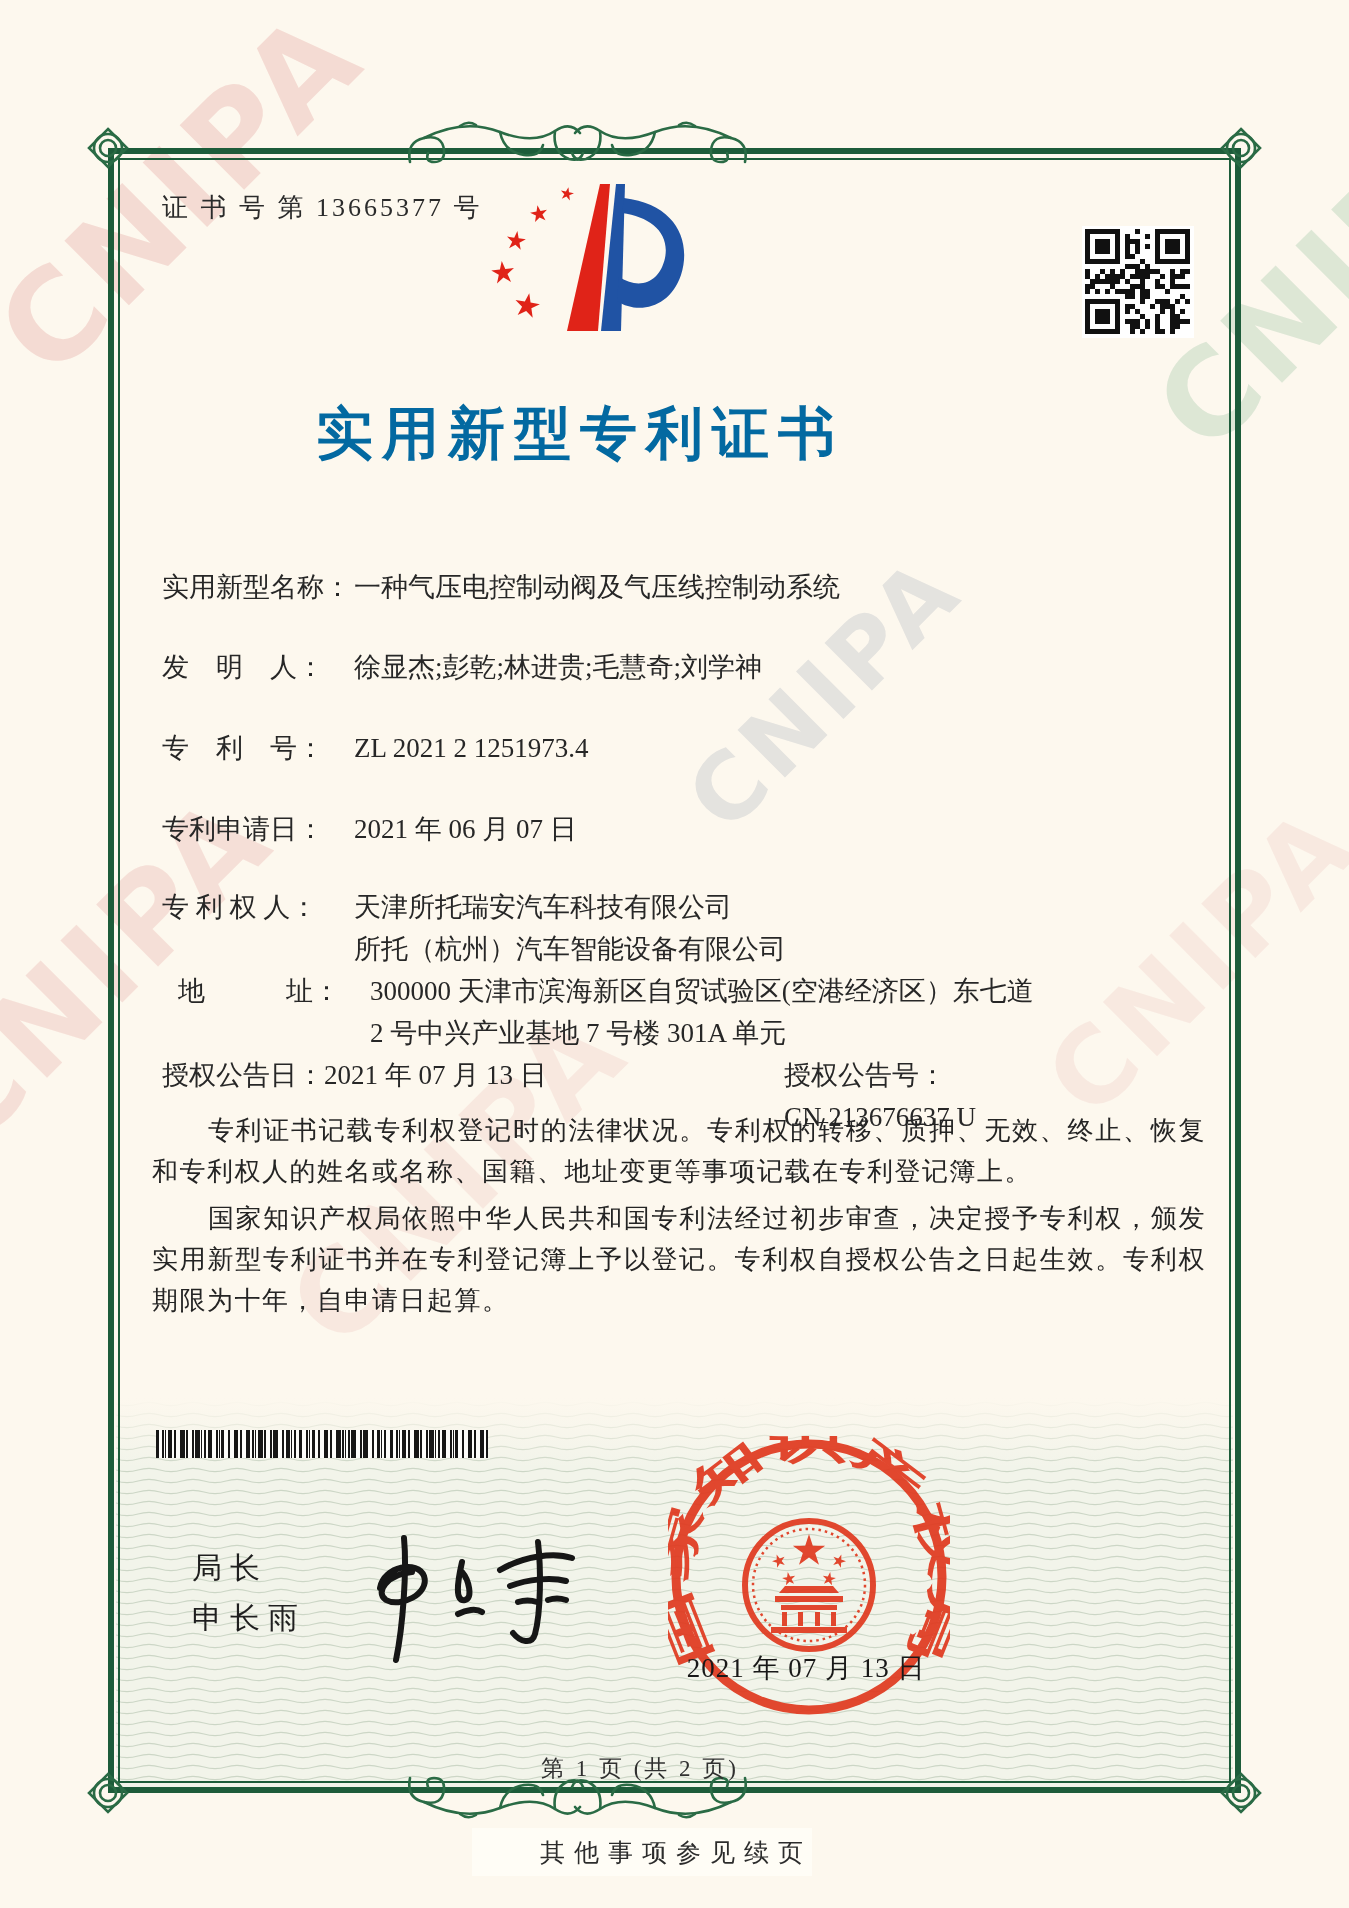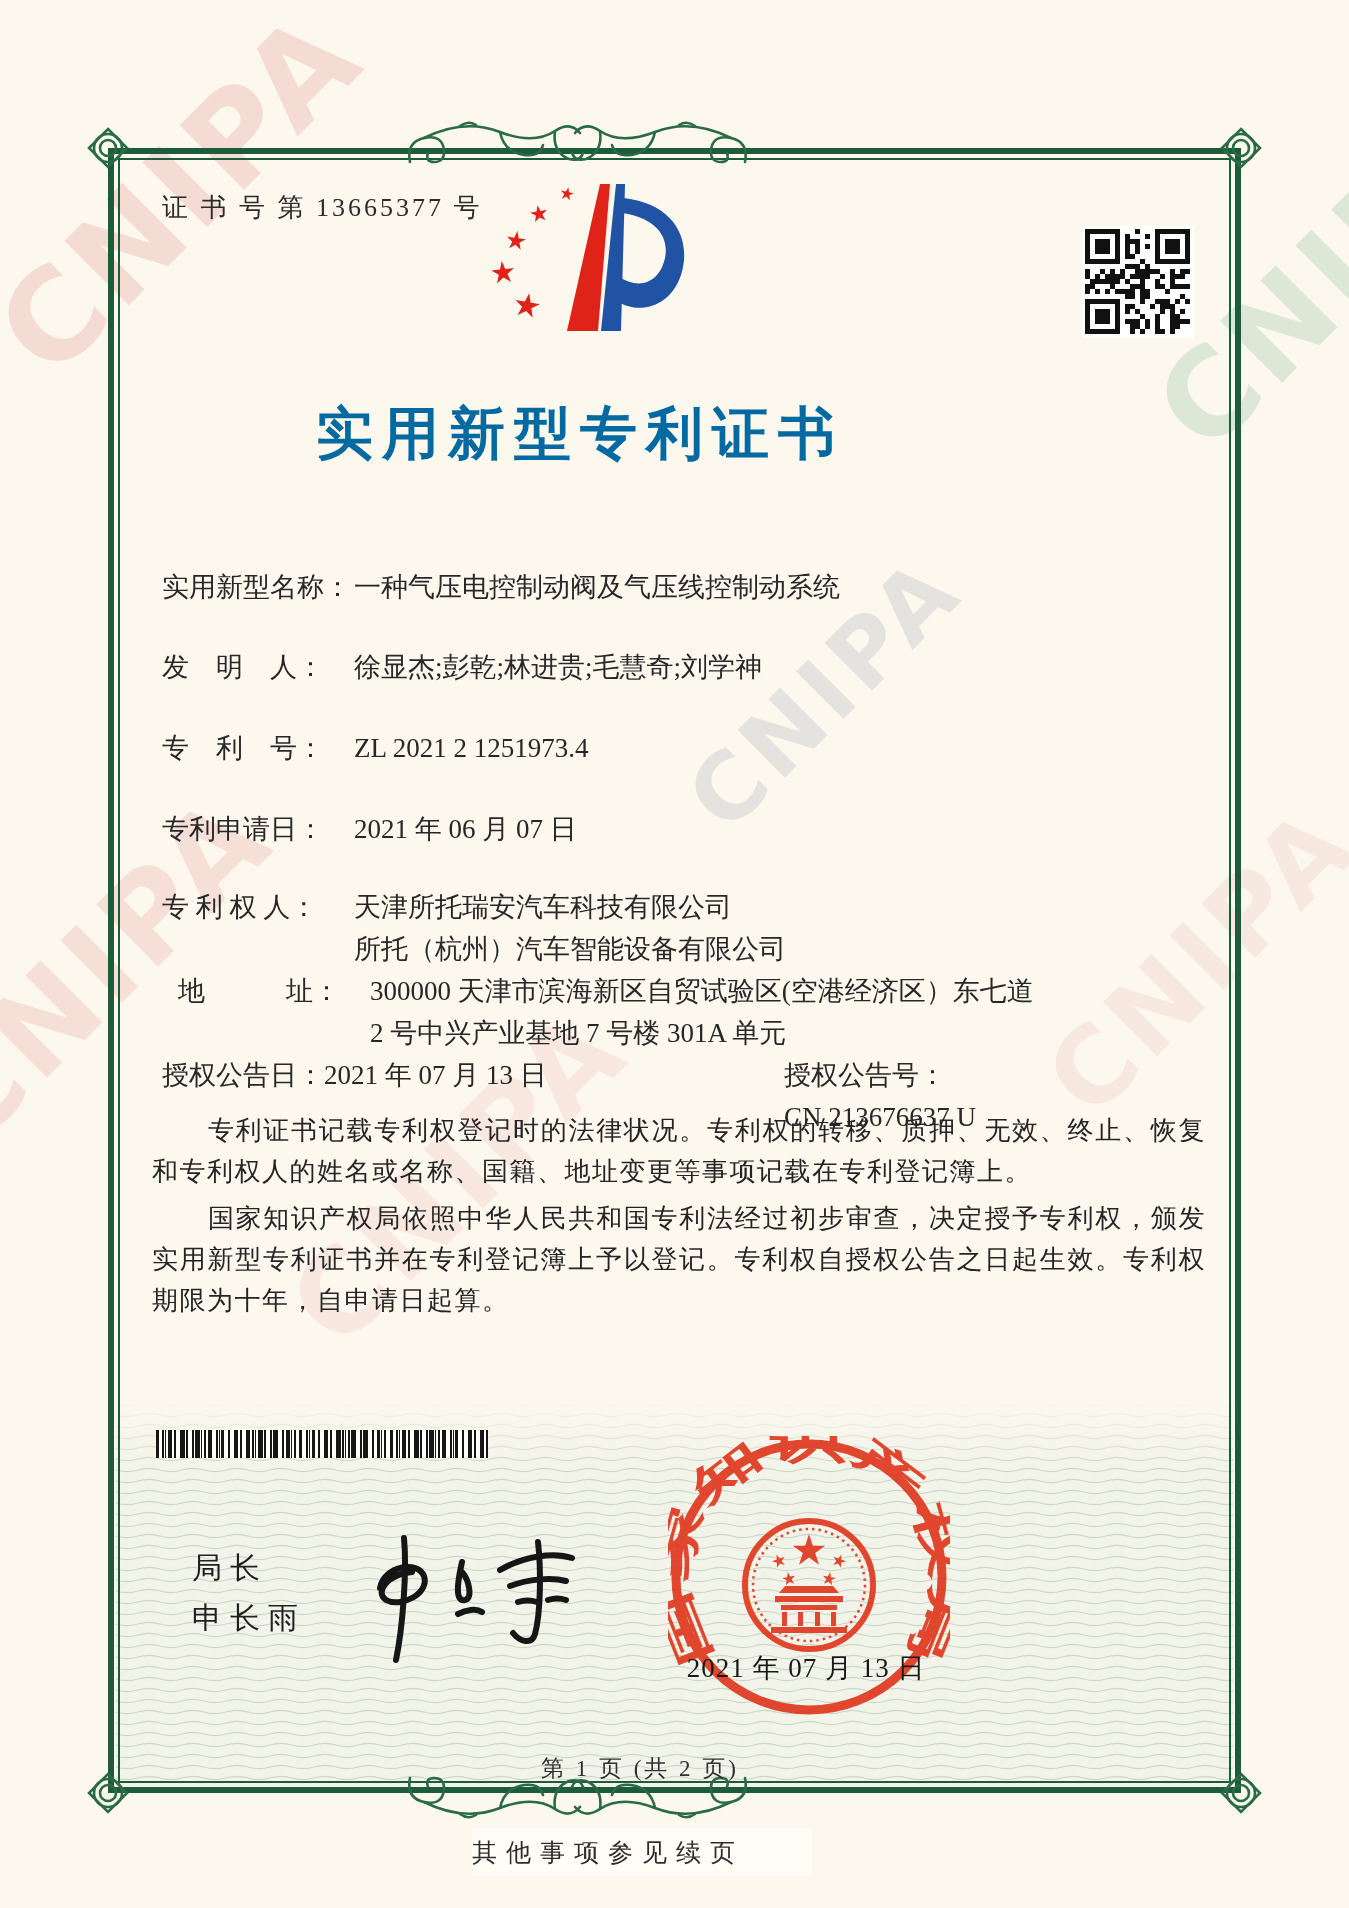--- a/index.html
+++ b/index.html
@@ -78,21 +78,21 @@
   .seal-date{
     position:absolute;left:656px;top:1650px;width:300px;
     text-align:center;font-size:27px;letter-spacing:1px;color:#181818;
   }
   .page-footer{
     position:absolute;left:90px;top:1753px;width:1100px;
     text-align:center;font-size:23px;letter-spacing:3px;color:#303030;
   }
   .cont-note-box{
     position:absolute;left:472px;top:1828px;width:340px;height:48px;
-    background:#fffdf6;display:flex;align-items:center;justify-content:flex-start;
+    background:#fffdf6;display:flex;align-items:center;justify-content:flex-end;
   }
   .cont-note{
     font-size:25px;letter-spacing:9px;color:#2c2c2c;white-space:nowrap;
   }
 </style>
 </head>
 <body>
 
 <div class="page">
 

